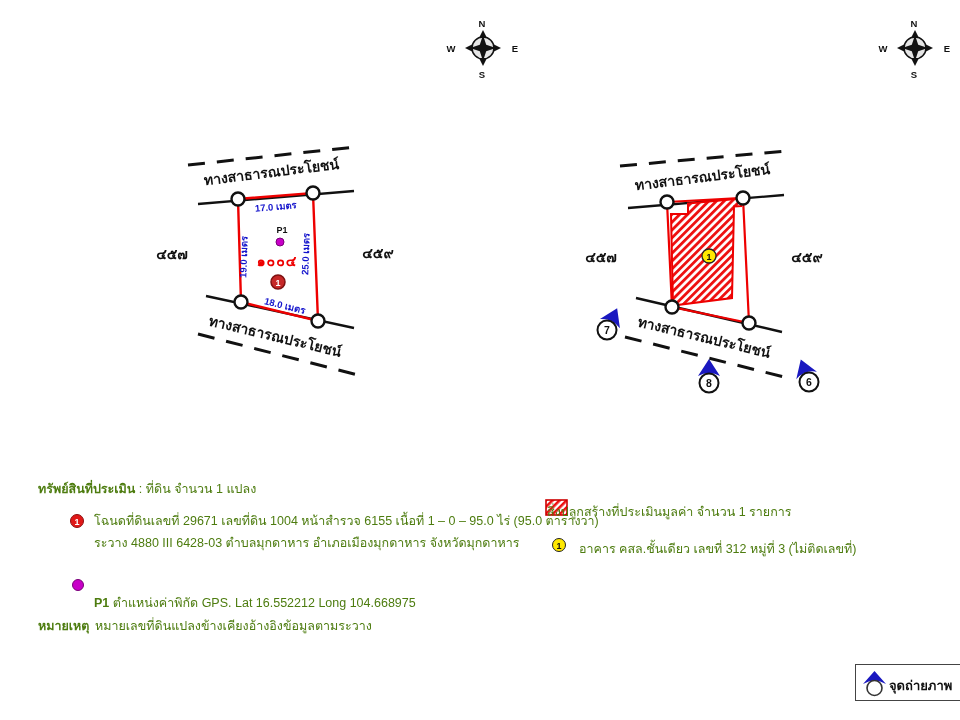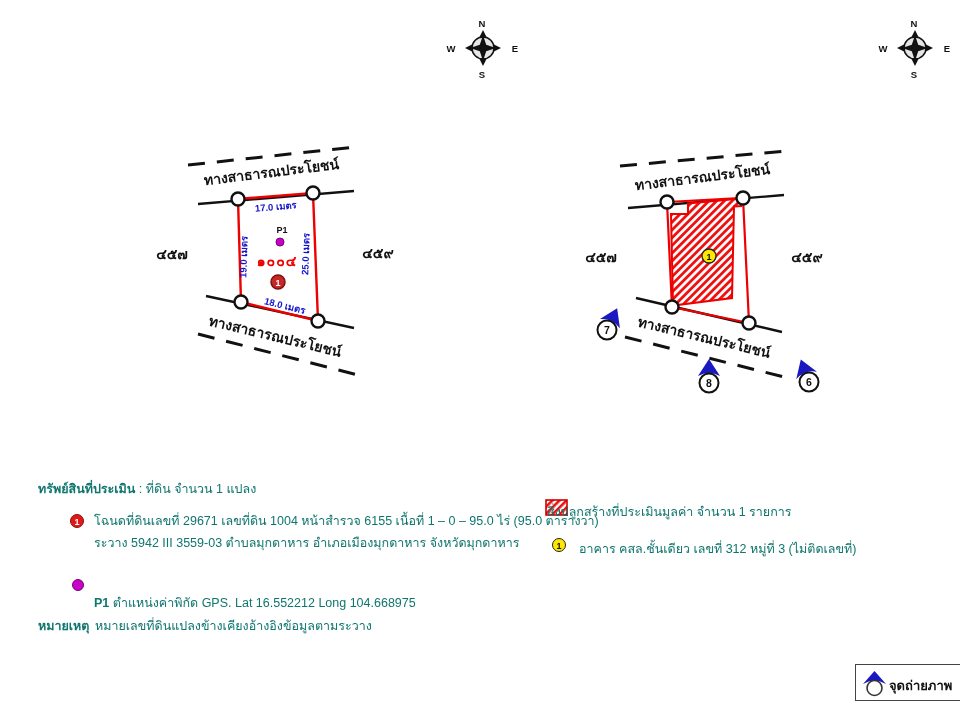--- a/index.html
+++ b/index.html
@@ -8,21 +8,21 @@
   .abs{position:absolute;}
   svg text{font-family:"Liberation Sans","DejaVu Sans",sans-serif;}
   .compass-letter{font-size:9.5px;font-weight:bold;fill:#111;text-anchor:middle;}
   .road-label{font-size:14px;font-weight:bold;fill:#111;text-anchor:middle;}
   .dim-label{font-size:9.5px;font-weight:bold;fill:#1414cc;text-anchor:middle;}
   .neighbor-label{font-size:14px;font-weight:bold;fill:#111;text-anchor:middle;}
   .parcel-no{font-size:14px;font-weight:bold;fill:#ee0000;text-anchor:middle;letter-spacing:1px;}
   .p1-label{font-size:9px;font-weight:bold;fill:#111;text-anchor:middle;}
   .marker-num{font-size:9px;font-weight:bold;text-anchor:middle;}
   .photo-num{font-size:10.5px;font-weight:bold;fill:#111;text-anchor:middle;}
-  .legend-text{font-size:12.5px;color:#0f766e;line-height:22px;white-space:nowrap;}
+  .legend-text{font-size:12.5px;color:#4d7c0f;line-height:22px;white-space:nowrap;}
   .legend-bold{font-weight:bold;}
   .badge{position:absolute;width:14px;height:14px;border-radius:50%;
          font-size:9px;font-weight:bold;text-align:center;line-height:14px;box-sizing:border-box;}
   .badge-red{background:#e01818;border:1.5px solid #8e0e0e;color:#fff;}
   .badge-yellow{background:#ffe800;border:1.5px solid #222;color:#111;}
   .dot-magenta{position:absolute;width:10px;height:10px;border-radius:50%;
                background:#c800c8;border:1px solid #790079;}
   .photo-box{position:absolute;left:855px;top:664px;width:112px;height:37px;
              border:1.3px solid #444;background:#fff;box-sizing:border-box;}
   .photo-box-label{position:absolute;left:33px;top:10px;font-size:13px;font-weight:bold;white-space:nowrap;}
@@ -136,21 +136,21 @@
     </g>
   </svg>
 
   <div class="abs legend-text" style="left:38px;top:478px;">
     <span class="legend-bold">ทรัพย์สินที่ประเมิน</span><span> : ที่ดิน จำนวน 1 แปลง</span>
   </div>
 
   <span class="badge badge-red" style="left:70px;top:514px;">1</span>
   <div class="abs legend-text" style="left:94px;top:510px;">
     <div>โฉนดที่ดินเลขที่ 29671 เลขที่ดิน 1004 หน้าสำรวจ 6155 เนื้อที่ 1 – 0 – 95.0 ไร่ (95.0 ตารางวา)</div>
-    <div>ระวาง 5942 III 3559-03  ตำบลมุกดาหาร อำเภอเมืองมุกดาหาร จังหวัดมุกดาหาร</div>
+    <div>ระวาง 4880 III 6428-03  ตำบลมุกดาหาร อำเภอเมืองมุกดาหาร จังหวัดมุกดาหาร</div>
   </div>
 
   <span class="dot-magenta" style="left:72px;top:579px;"></span>
   <div class="abs legend-text" style="left:94px;top:592px;">
     <span class="legend-bold">P1</span><span> ตำแหน่งค่าพิกัด GPS.  Lat 16.552212  Long 104.668975</span>
   </div>
 
   <div class="abs legend-text legend-bold" style="left:38px;top:615px;">หมายเหตุ</div>
   <div class="abs legend-text" style="left:95px;top:615px;">หมายเลขที่ดินแปลงข้างเคียงอ้างอิงข้อมูลตามระวาง</div>
 

